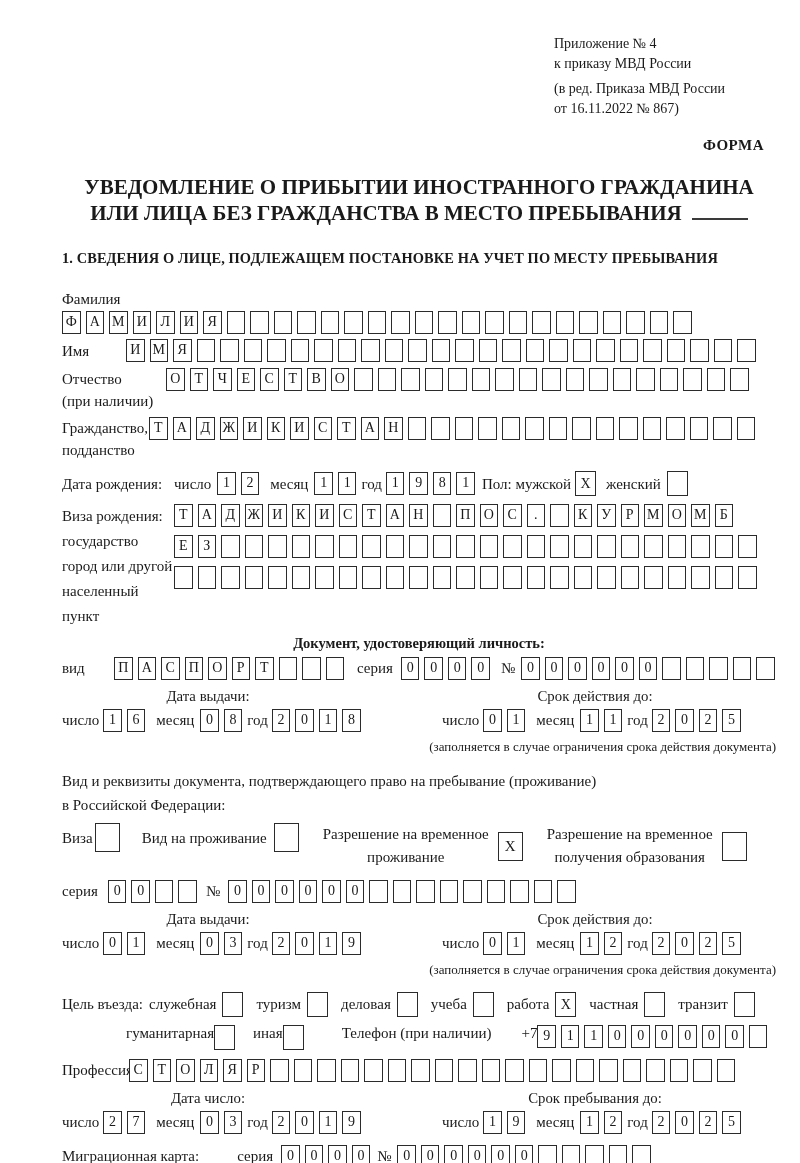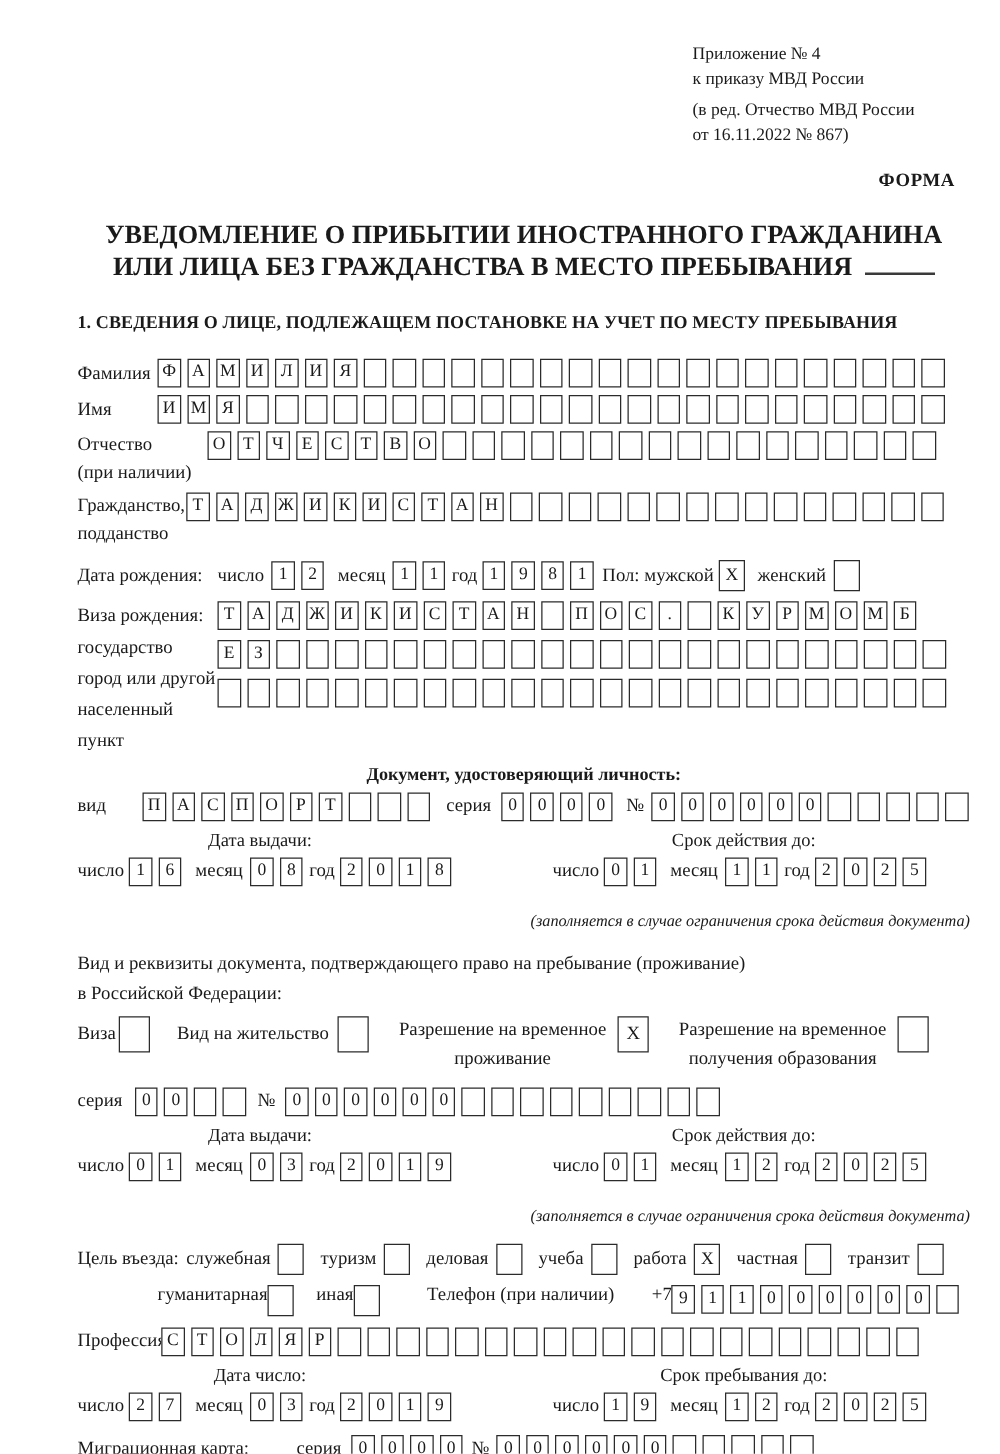--- a/index.html
+++ b/index.html
@@ -11,21 +11,21 @@
   .page{padding:34px 24px 0 62px;position:relative;}
   
   .annex{margin-left:492px;font-size:14px;line-height:20px;}
   .annex .amend{margin-top:5px;}
   .forma{margin-top:18px;margin-right:12px;text-align:right;font-weight:bold;font-size:15px;letter-spacing:.5px;}
   .title{margin-top:20px;text-align:center;font-weight:bold;font-size:21px;line-height:26px;}
   .blank{display:inline-block;width:56px;border-bottom:2px solid #3a3a3a;margin-left:10px;}
   .sec-heading{margin-top:24px;font-weight:bold;font-size:14.4px;letter-spacing:.1px;white-space:nowrap;}
   
   .row{display:flex;align-items:flex-start;margin-top:5px;}
-  .row.first{margin-top:20px;}
+  .row.first{margin-top:20px;flex-direction:column;}
   .lbl{flex:0 0 auto;line-height:24px;}
   .lbl2{line-height:22px;}
   .w64{width:64px;} .w104{width:104px;} .w87{width:87px;} .w110{width:112px;} .w52{width:52px;} .w67{width:67px;}
   .boxes{display:flex;flex:0 0 auto;}
   .cell{
     flex:0 0 auto;box-sizing:border-box;width:18.5px;height:23px;margin-right:5px;
     border:1.6px solid #2b2b2b;text-align:center;line-height:20px;font-size:14px;
     display:inline-block;background:#fff;
   }
   .cb{
@@ -42,43 +42,43 @@
   
   .center-head{margin-top:6px;text-align:center;font-weight:bold;font-size:14.5px;}
   .inline-gap{margin:0 8px;line-height:24px;}
   
   .dates-line{display:flex;margin-top:8px;}
   .date-col-l{flex:0 0 352px;}
   .date-col-r{flex:1 1 auto;}
   .date-title{text-align:center;font-size:14.8px;margin-bottom:3px;}
   .date-title.l{margin-right:60px;}
   .date-group{display:flex;align-items:center;}
-  .date-note{font-size:13px;text-align:right;margin-top:20px;white-space:nowrap;font-style:italic;}
+  .date-note{font-size:13px;text-align:right;margin-top:7px;white-space:nowrap;}
   
   .intro{margin-top:14px;line-height:24px;}
   .opts-row{display:flex;align-items:flex-start;margin-top:6px;}
-  .opt{display:flex;align-items:flex-start;font-family:Liberation Serif, serif;}
+  .opt{display:flex;align-items:center;font-family:Liberation Serif, serif;}
   .opt .olbl{line-height:28px;margin-right:7px;}
   .opt .olbl-multi{text-align:center;line-height:23px;margin-right:9px;}
   
   .purpose{display:flex;align-items:center;margin-top:14px;}
   .purpose .plbl{margin-right:6px;white-space:nowrap;}
   .purpose .gap{width:13px;}
   .purpose2{display:flex;margin-top:8px;margin-left:64px;}
 </style>
 </head>
 <body>
 
 <div class="page">
 
   <div class="annex">
     <div>Приложение № 4</div>
     <div>к приказу МВД России</div>
     <div class="amend">
-      <div>(в ред. Отчество МВД России</div>
+      <div>(в ред. Приказа МВД России</div>
       <div>от 16.11.2022 № 867)</div>
     </div>
   </div>
 
   <div class="forma">ФОРМА</div>
 
   <div class="title">
     <div>УВЕДОМЛЕНИЕ О ПРИБЫТИИ ИНОСТРАННОГО ГРАЖДАНИНА</div>
     <div>
       <span>ИЛИ ЛИЦА БЕЗ ГРАЖДАНСТВА В МЕСТО ПРЕБЫВАНИЯ</span><span class="blank"></span>
@@ -427,21 +427,21 @@
 
   <div class="intro">Вид и реквизиты документа, подтверждающего право на пребывание (проживание)</div>
   <div class="intro" style="margin-top:0;">в Российской Федерации:</div>
 
   <div class="opts-row">
     <span class="opt">
       <span class="olbl" style="margin-right:2px;">Виза</span>
       <span class="cb"></span>
     </span>
     <span class="opt" style="margin-left:22px;">
-      <span class="olbl">Вид на жительство</span>
+      <span class="olbl">Вид на проживание</span>
       <span class="cb"></span>
     </span>
     <span class="opt" style="margin-left:24px;">
       <span class="olbl-multi">
         <div>Разрешение на временное</div>
         <div>проживание</div>
       </span>
       <span class="cb">X</span>
     </span>
     <span class="opt" style="margin-left:24px;">

